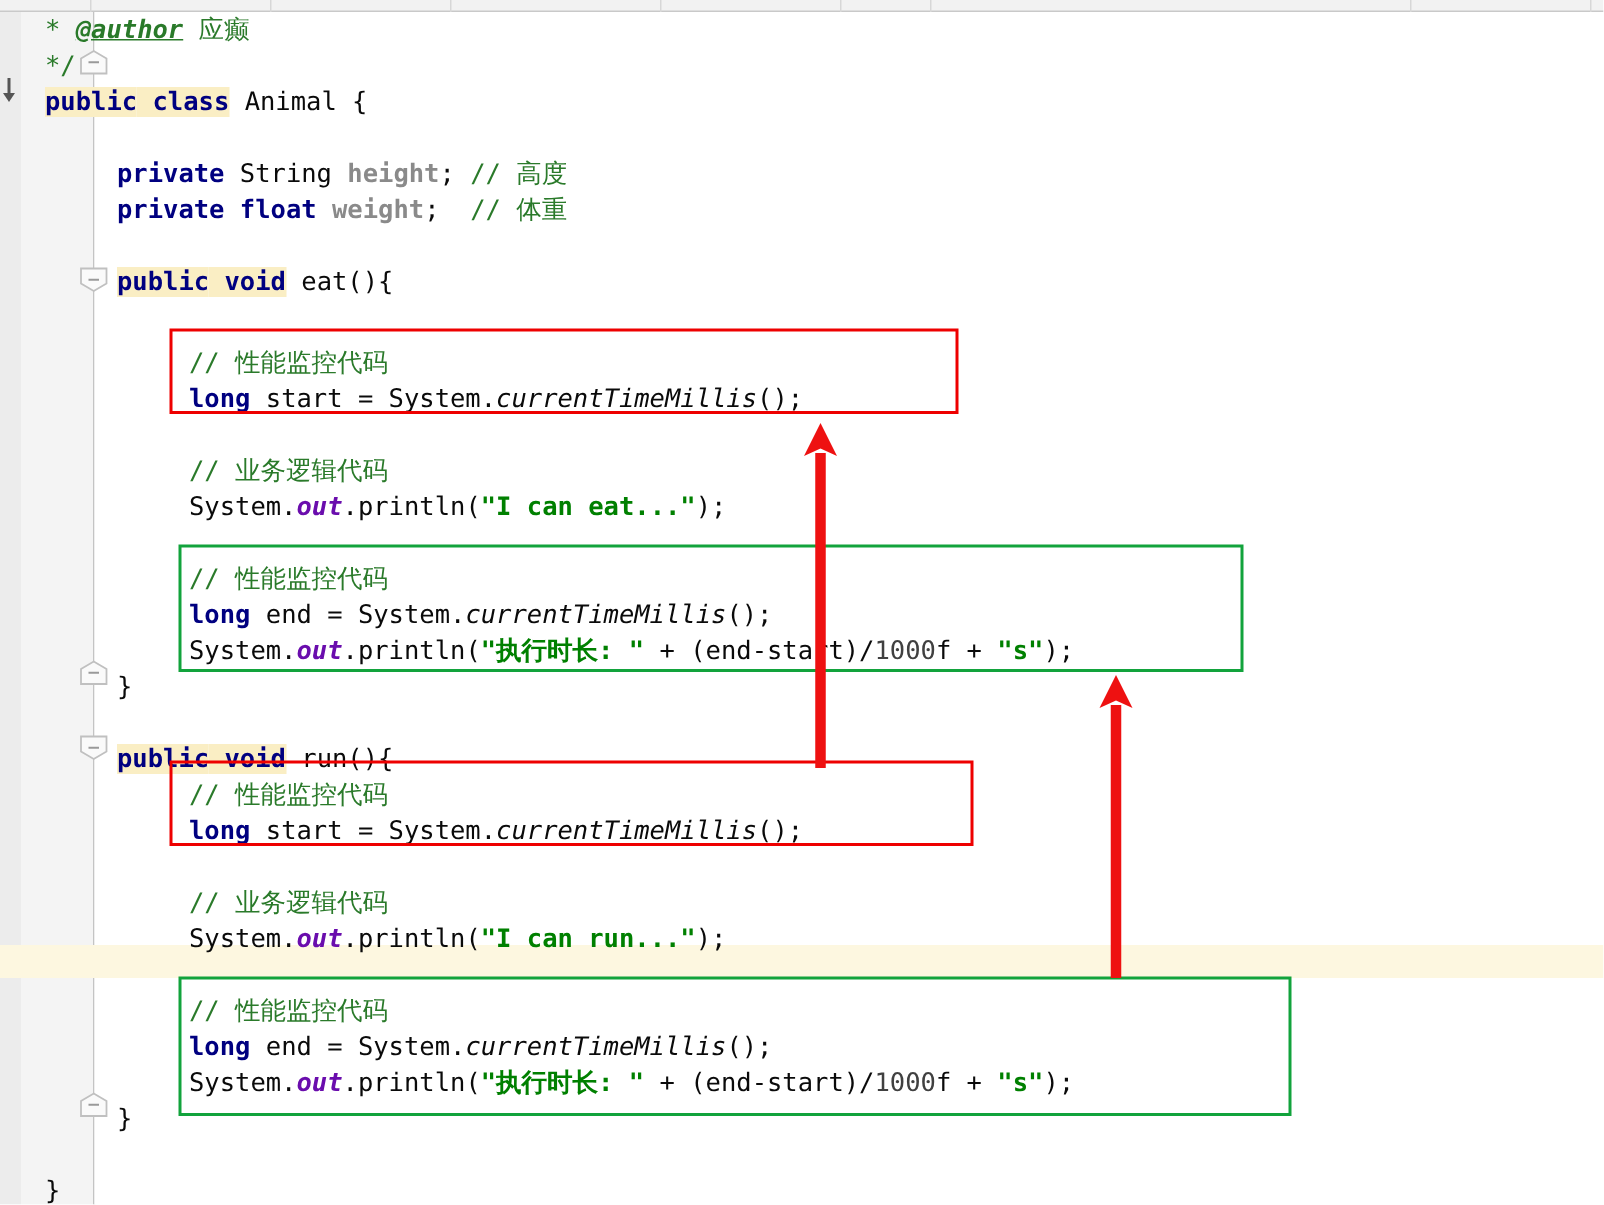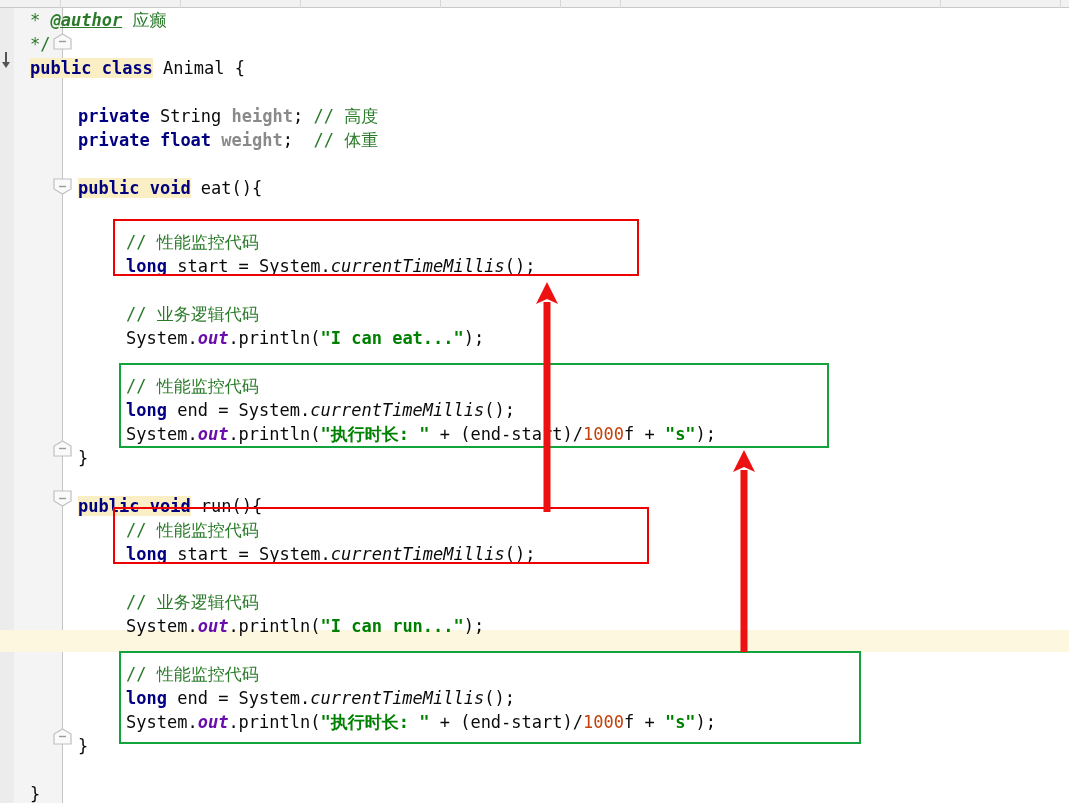--- a/index.html
+++ b/index.html
@@ -68,21 +68,21 @@
 
   
   .kw       {color:#000080;font-weight:bold;}
   .cmt      {color:#2a7a2a;}
   .tag      {color:#2a7a2a;font-weight:bold;font-style:italic;text-decoration:underline;}
   .plain    {color:#0a0a0a;}
   .field    {color:#8a8a8a;font-weight:bold;}
   .static-m {color:#0a0a0a;font-style:italic;}
   .static-f {color:#6a0dad;font-weight:bold;font-style:italic;}
   .str      {color:#008000;font-weight:bold;}
-  .num      {color:#c2410c;}
+  .num      {color:#404040;}
   .hl       {background:#faeec4;}
 
   
   .box{
     position:absolute;box-sizing:border-box;background:transparent;
   }
   .box-red{border:2px solid #ee0000;}
   .box-green{border:2px solid #12a33c;}
 
   

